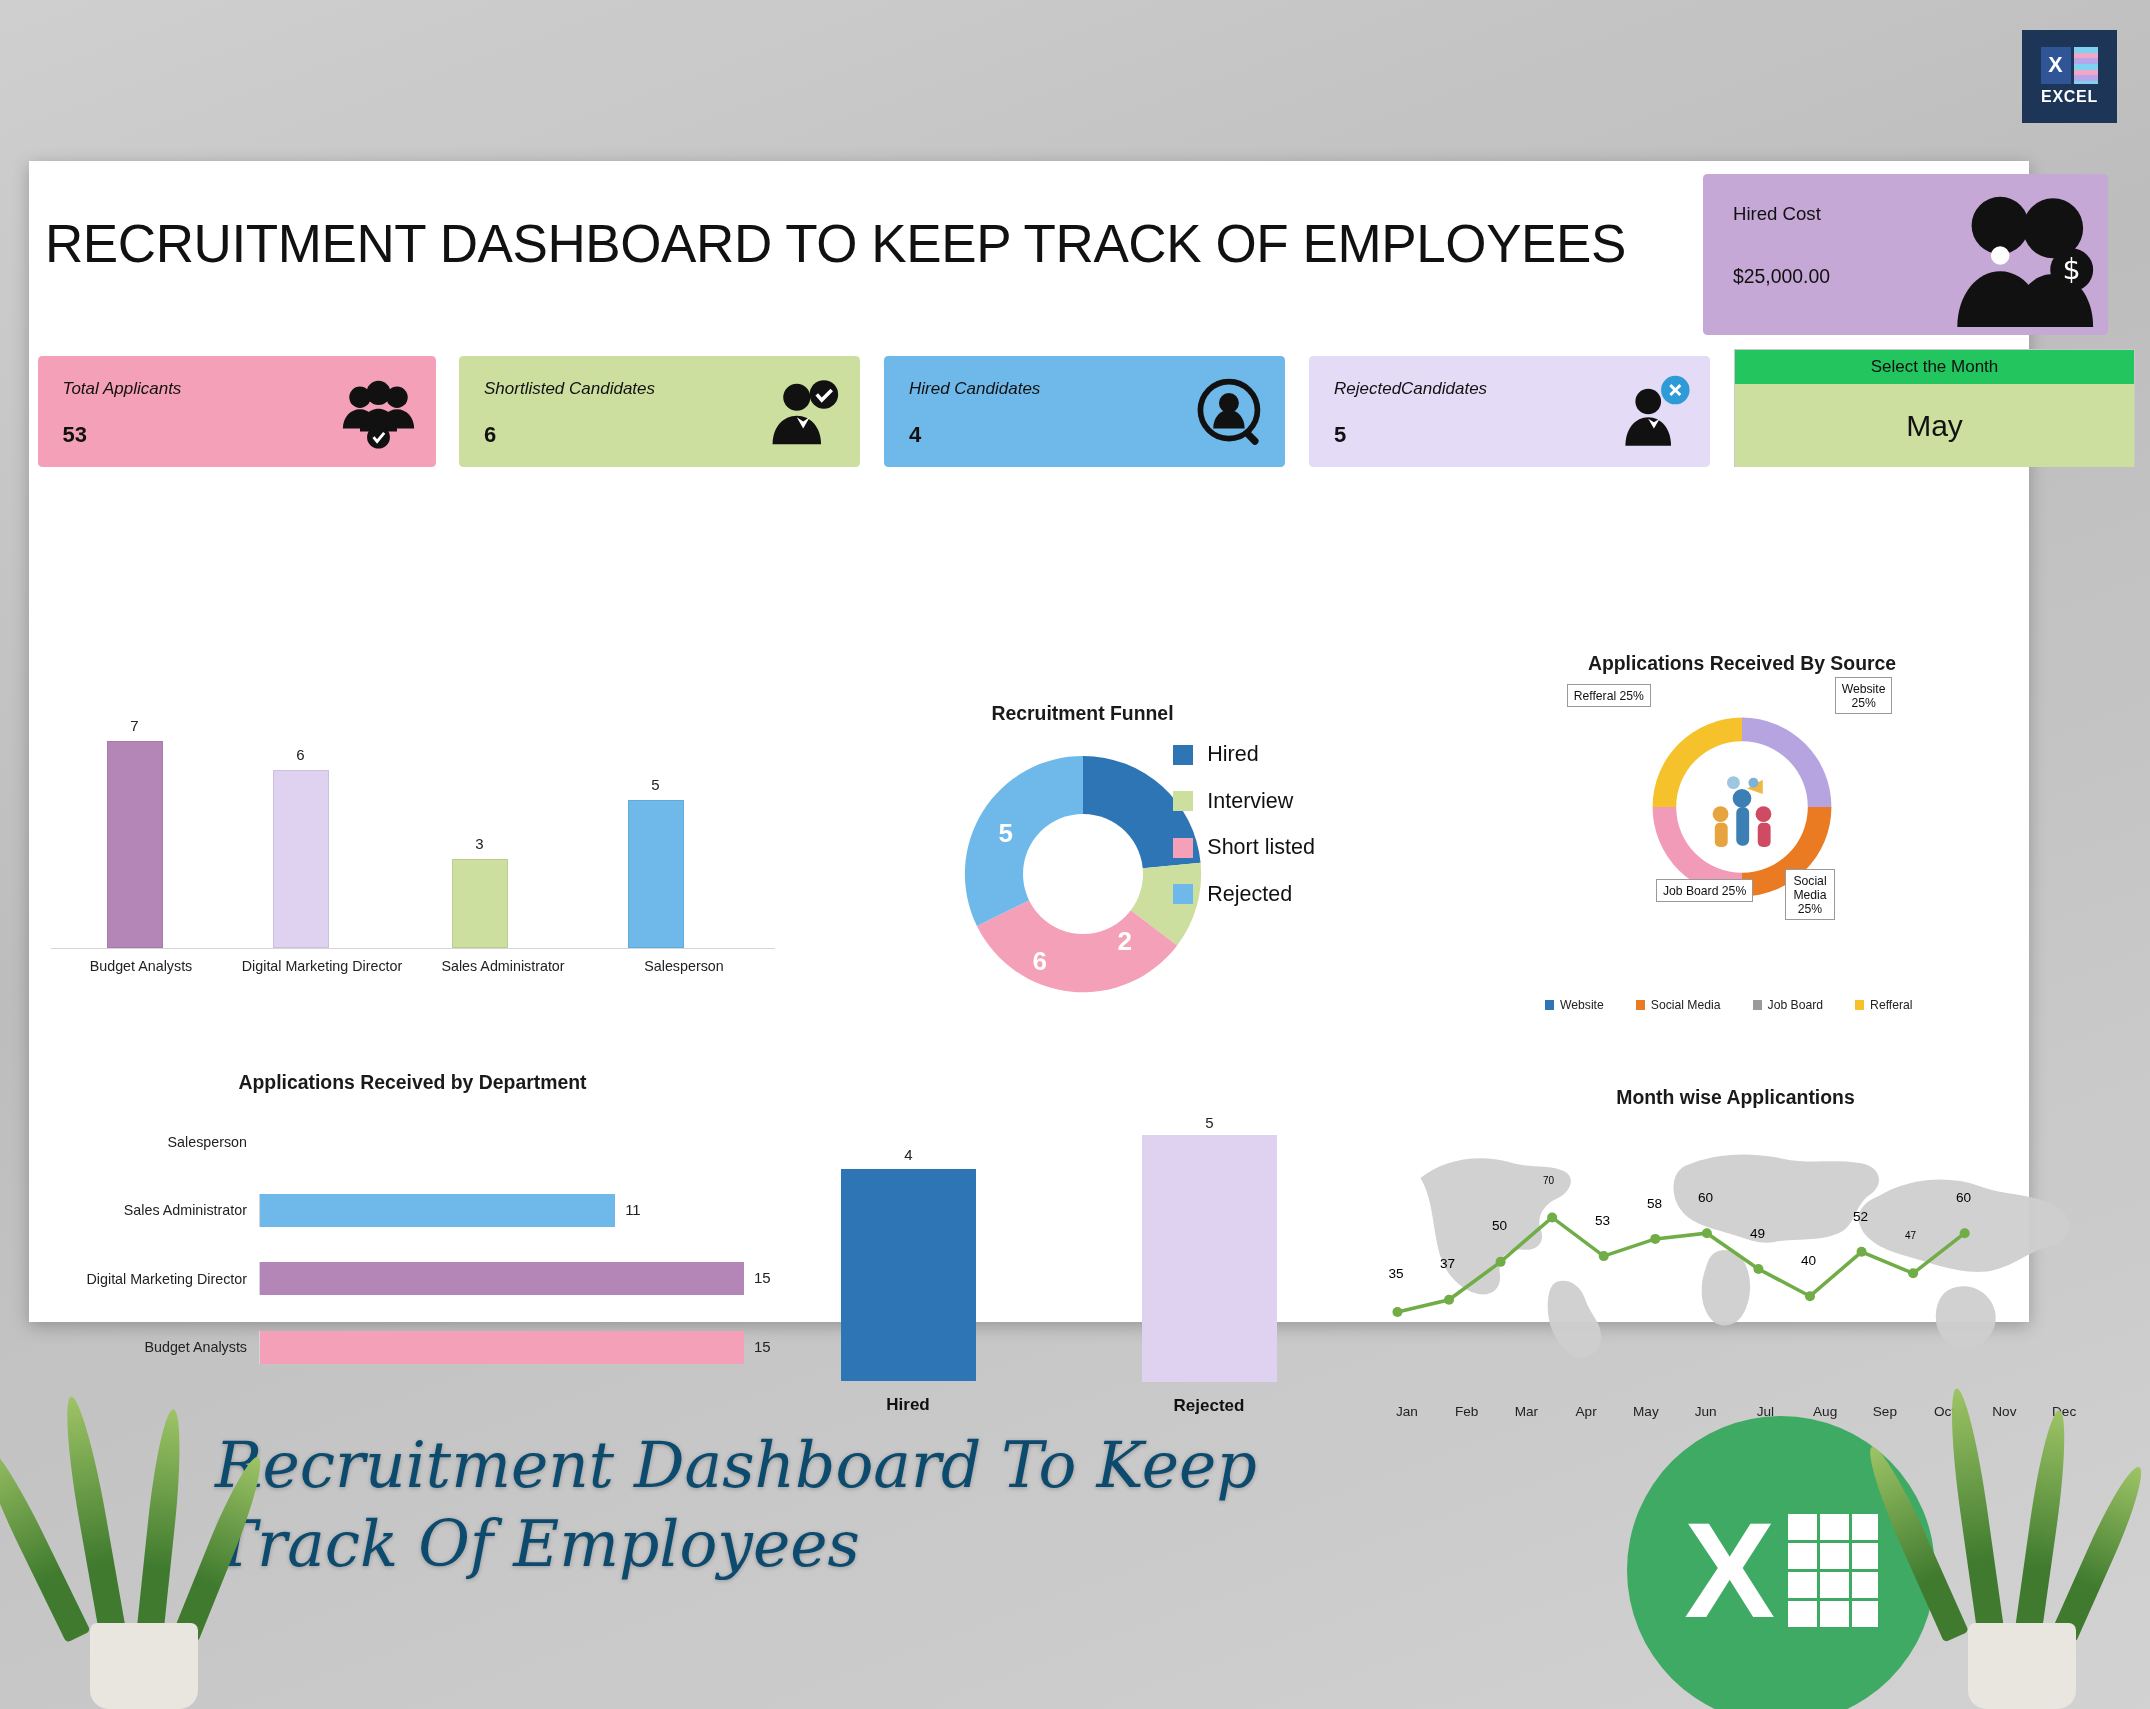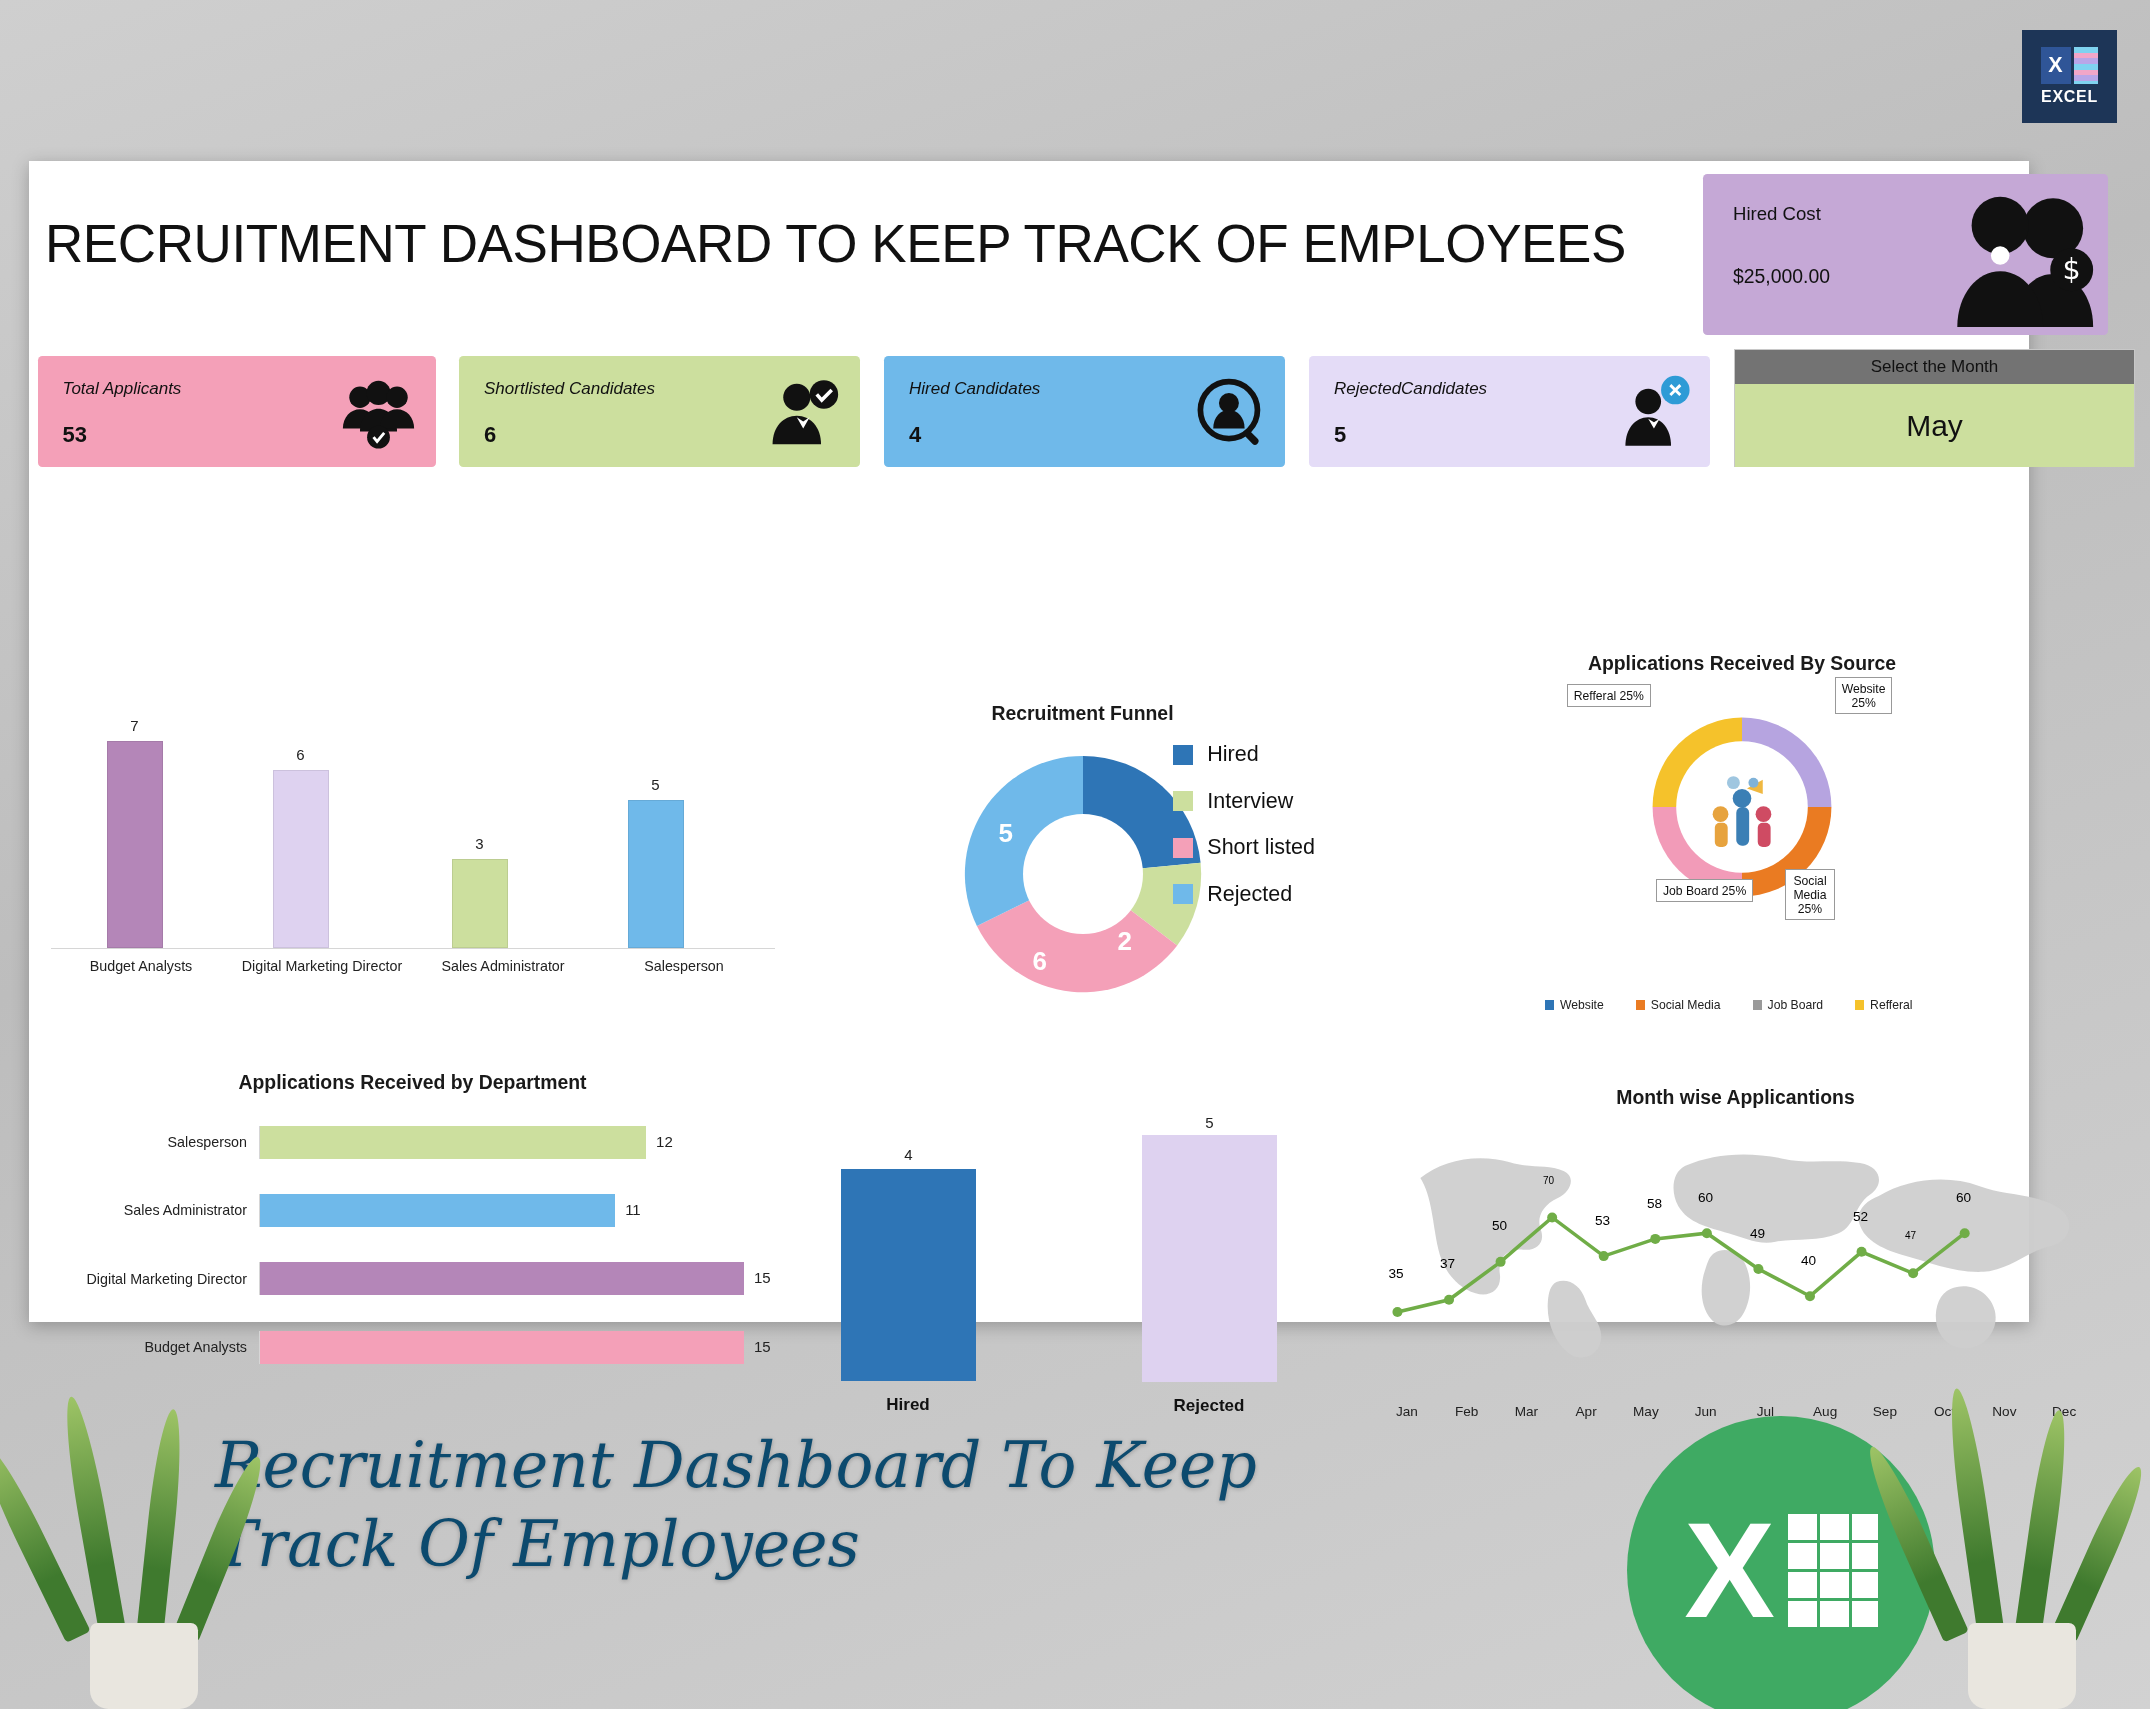--- a/index.html
+++ b/index.html
@@ -60,21 +60,21 @@
   #kpi-total { left: 8.6px;   width: 398px; background: #f4a0b8; }
   #kpi-short { left: 430px;  width: 401px; background: #ccdf9e; }
   #kpi-hired { left = 0; left: 855px; width: 401px; background: #6fb9ea; }
   #kpi-reject { left: 1280px; width: 401px; background: #e4dcf7; }
 
   .month-card {
     position: absolute; left: 1705px; top: 188px; width: 401px; height: 118px;
     border: 0.7px solid #c8c8c8; background: #fff;
   }
   .month-card .mc-head {
-    height: 34px; background: #737373; display: flex; align-items: center; justify-content: center;
+    height: 34px; background: #22c55e; display: flex; align-items: center; justify-content: center;
     font-size: 17px; color: #111;
   }
   .month-card .mc-body {
     height: 83px; background: #ccdf9e; display: flex; align-items: center; justify-content: center;
     font-size: 30px; color: #111;
   }
 
   
   .panel { position: absolute; }
   .panel-title { text-align: center; font-size: 19.4px; font-weight: bold; color: #1a1a1a; }
@@ -360,24 +360,20 @@
             <span>Refferal</span>
           </div>
       </div>
     </div>
 
     <div class="panel" id="apps-dept">
       <div class="panel-title">Applications Received by Department</div>
       <div style="margin-top:26px;">
         <div class="hbar-row">
           <span class="hbar-label">Salesperson</span>
-          <span class="hbar-track">
-            <span class="hbar-fill" style="display:block;width:75%;background:#ccdf9e;"></span>
-            <span class="hbar-val" style="left:77%;">12</span>
-          </span>
         </div>
         <div class="hbar-row">
           <span class="hbar-label">Sales Administrator</span>
           <span class="hbar-track">
             <span class="hbar-fill" style="display:block;width:69%;background:#6fb9ea;"></span>
             <span class="hbar-val" style="left:71%;">11</span>
           </span>
         </div>
         <div class="hbar-row">
           <span class="hbar-label">Digital Marketing Director</span>

